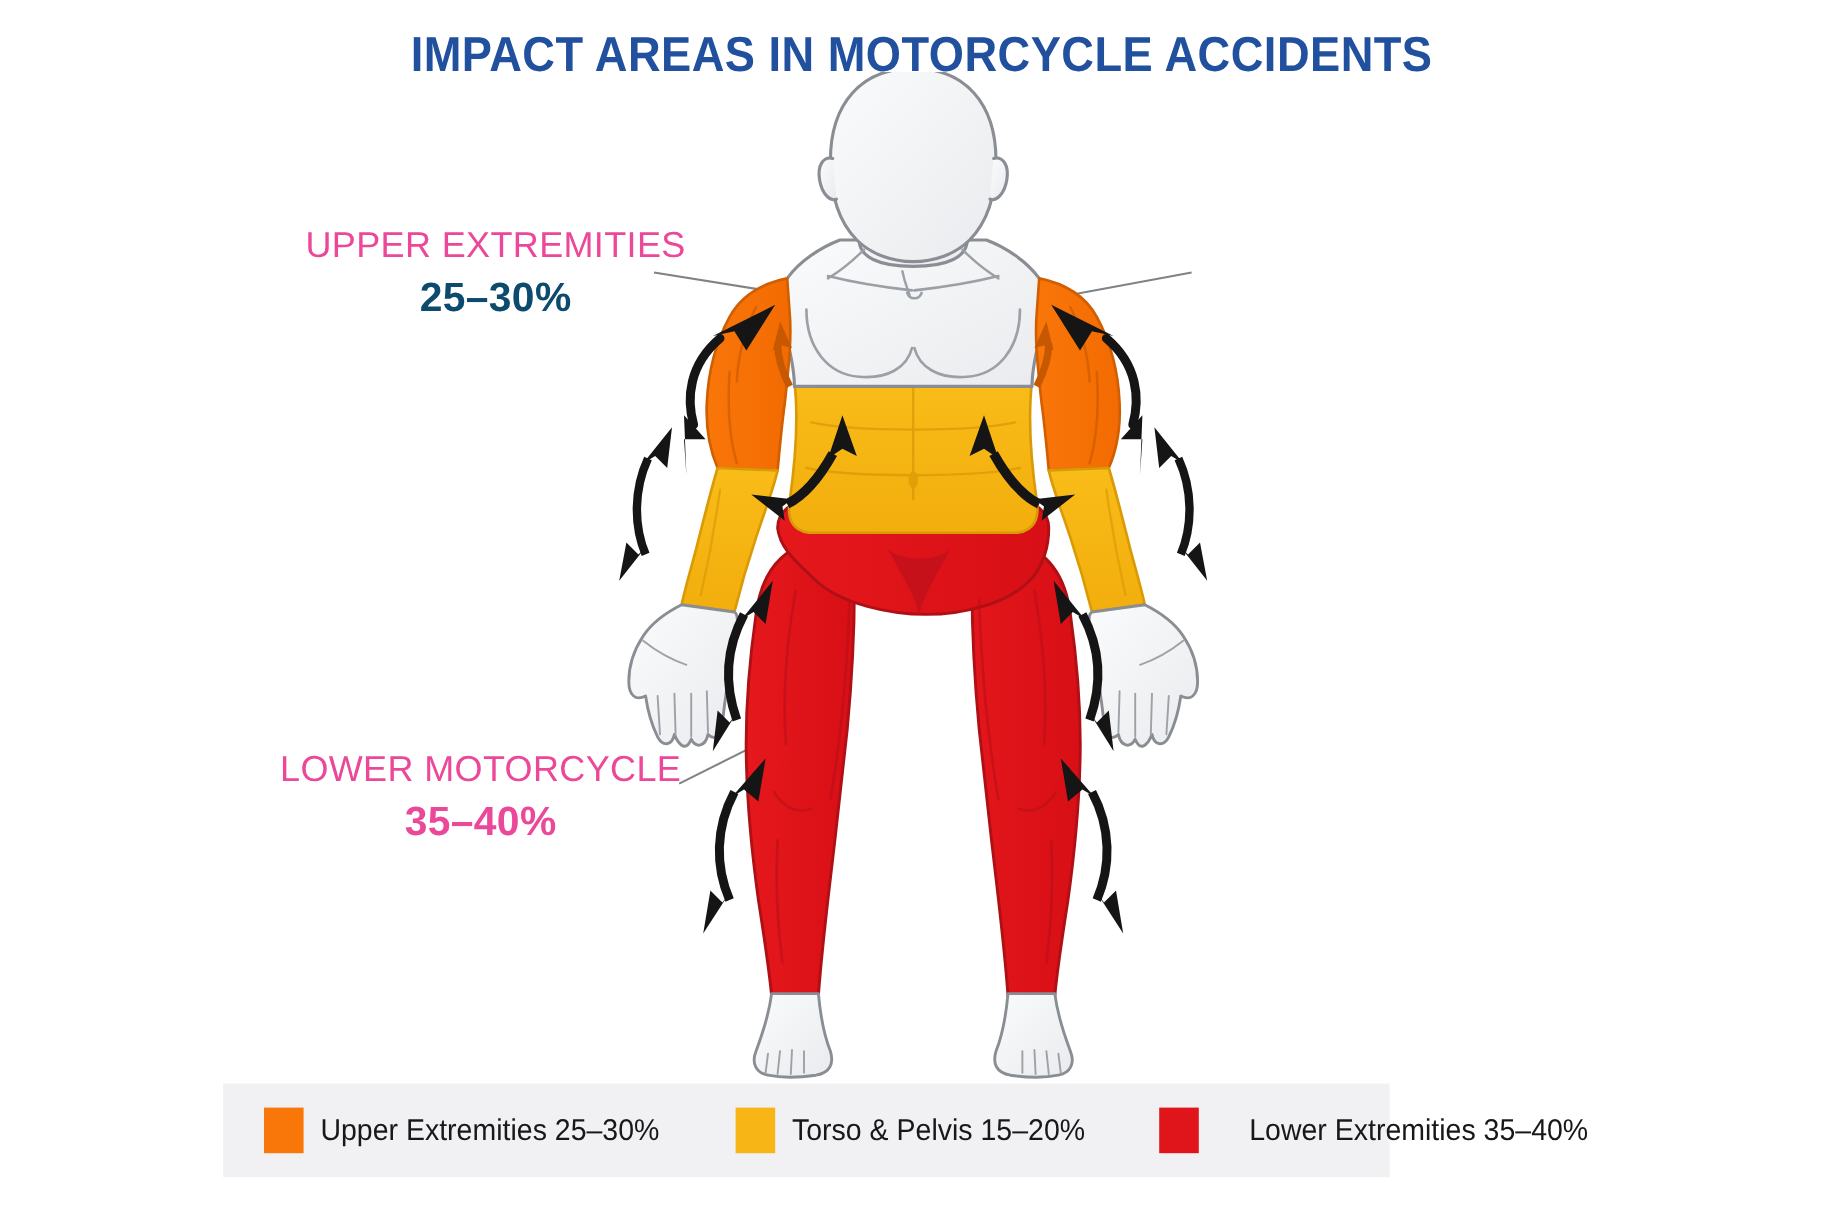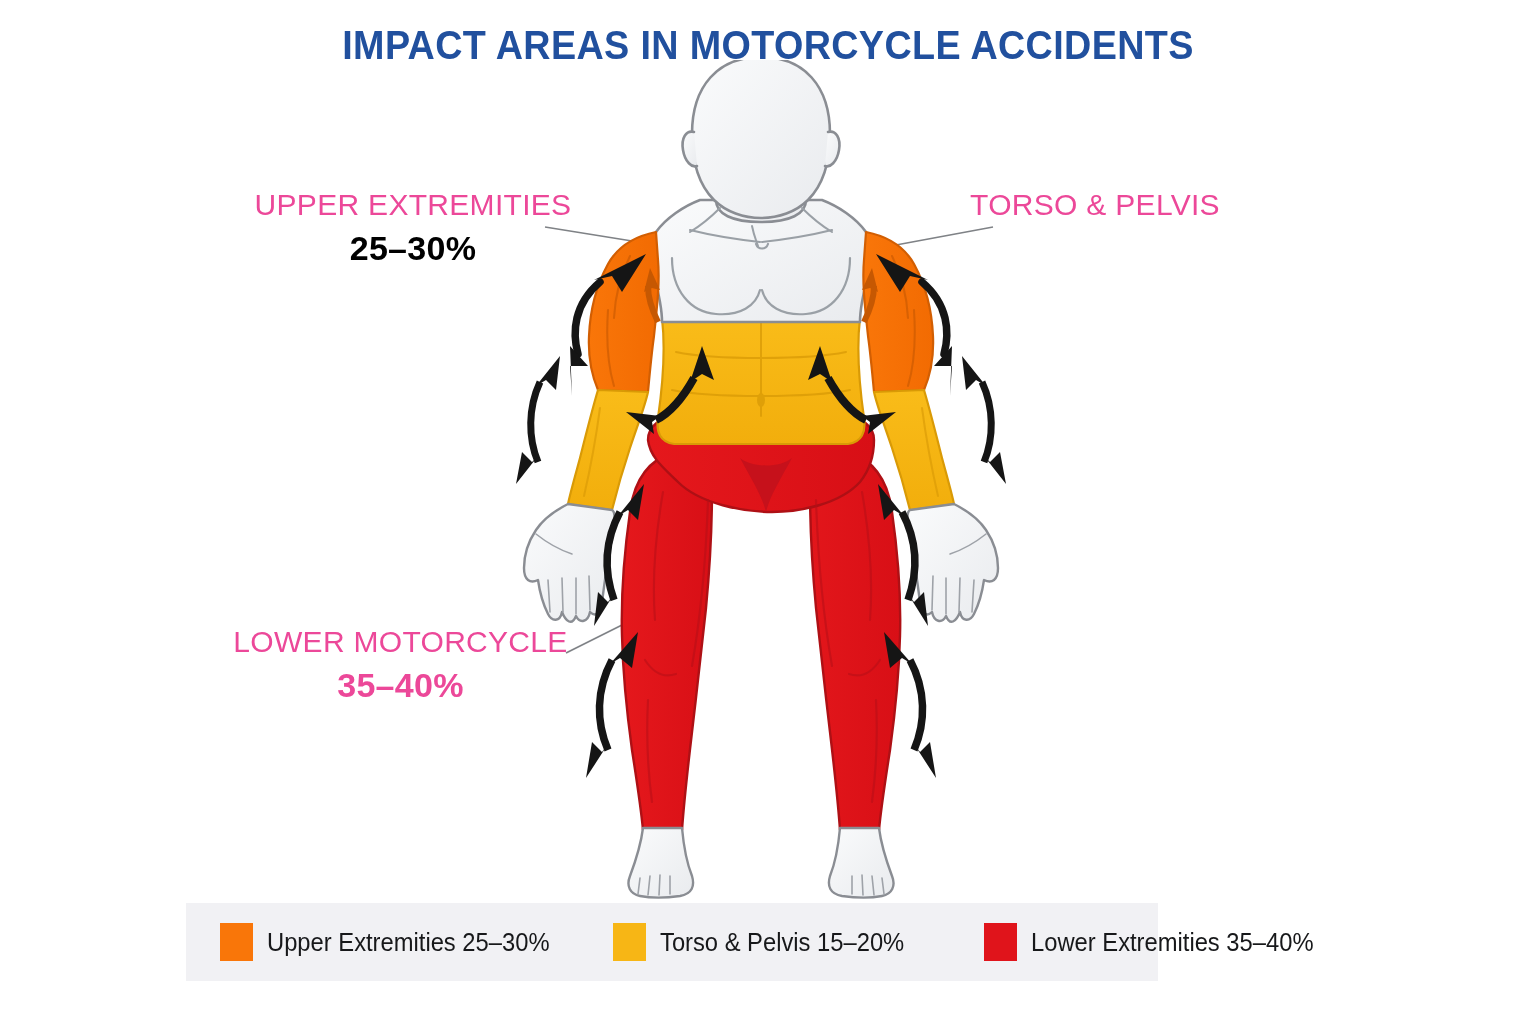--- a/index.html
+++ b/index.html
@@ -50,21 +50,21 @@
     font-size: 30px;
     font-weight: 400;
     color: #ec4899;
     letter-spacing: 0.3px;
     white-space: nowrap;
   }
   .callout .value {
     font-family: "Liberation Sans", sans-serif;
     font-size: 34px;
     font-weight: 700;
-    color: #000000;
+    color: #0c4a6e;
     margin-top: 7px;
     letter-spacing: 0.3px;
     white-space: nowrap;
   }
   .callout.red .value { color: #ec4899; }
 
   #callout-upper { left: 248px; top: 188px; width: 330px; }
   #callout-torso { left: 930px; top: 188px; width: 330px; }
   #callout-lower { left: 228px; top: 625px; width: 345px; }
 
@@ -86,21 +86,21 @@
     display: flex;
     align-items: center;
   }
   .legend-item {
     display: flex;
     align-items: center;
     white-space: nowrap;
   }
   #legend-item-0 { margin-left: 34px; }
   #legend-item-1 { margin-left: 49px; align-items: center; }
-  #legend-item-2 { margin-left: 67px; }
+  #legend-item-2 { margin-left: 49px; gap: 28px; }
   .legend-swatch {
     width: 33px;
     height: 38px;
     flex: 0 0 auto;
     margin-right: 14px;
   }
   .legend-label {
     font-family: "Liberation Sans", sans-serif;
     font-size: 25px;
     color: #17181A;
@@ -406,21 +406,20 @@
       </g>
     </g>
   </svg>
 
   <div class="callout" id="callout-upper">
     <div class="name">UPPER EXTREMITIES</div>
     <div class="value">25–30%</div>
   </div>
 
   <div class="callout" id="callout-torso">
-    <div class="name">TORSO &amp; PELVIS</div>
   </div>
 
   <div class="callout red" id="callout-lower">
     <div class="name">LOWER MOTORCYCLE</div>
     <div class="value">35–40%</div>
   </div>
 
   <div id="legend">
     <div class="legend-item" id="legend-item-0">
       <span class="legend-swatch" style="background:#F97609"></span>

